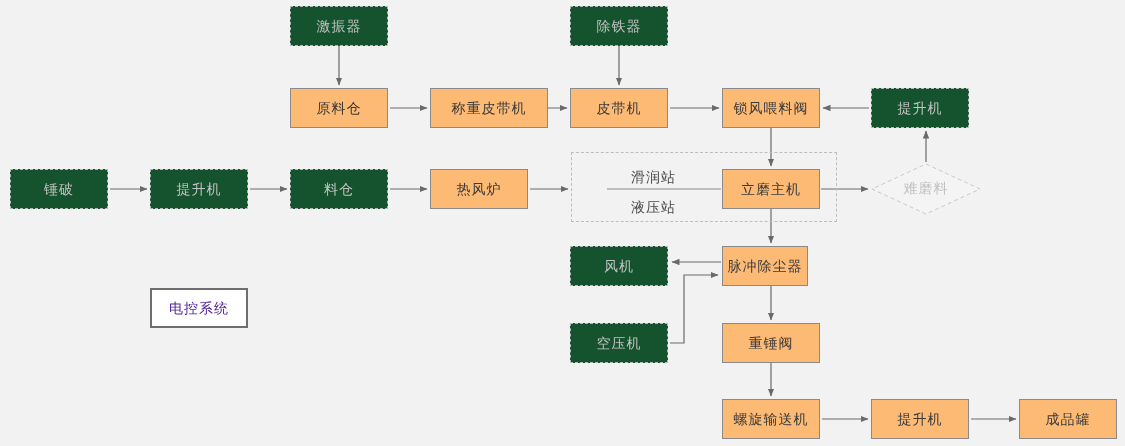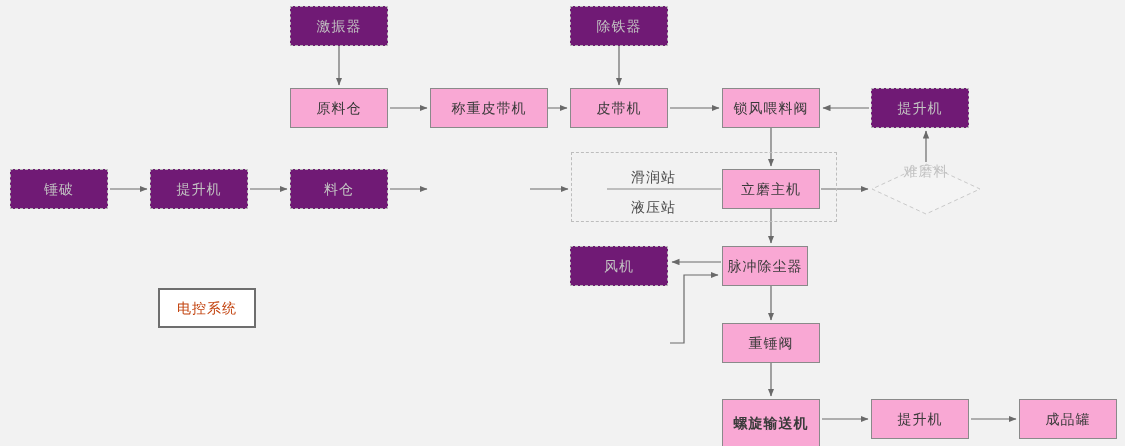--- a/index.html
+++ b/index.html
@@ -18,50 +18,49 @@
     box-sizing:border-box;
     display:flex;align-items:center;justify-content:center;
     font-size:14px;
     line-height:1;
     letter-spacing:1px;
     white-space:nowrap;
     background:#fbfbfb;
   }
   .node.solid{
     border:1px solid #8a8a8a;
-    background:#f9a8d4;
+    background:#fdba74;
     color:#3a3a3a;
   }
   .node.dashed{
     border:1px dashed #b9b9b9;
-    background:#701a75;
+    background:#14532d;
     color:#c2c2c2;
   }
   .node.strong{
     border:2px solid #6e6e6e;
     background:#ffffff;
-    color:#c2410c;
-    margin-left:8px;
+    color:#4c1d95;
   }
   .group-box{
     position:absolute;
     box-sizing:border-box;
     border:1px dashed #bdbdbd;
     background:transparent;
   }
   .sublabel{
     position:absolute;
     font-size:14px;
     letter-spacing:1px;
     color:#4a4a4a;
     white-space:nowrap;
   }
   .diamond{
     position:absolute;
-    display:flex;justify-content:center;
+    display:flex;align-items:center;justify-content:center;
     font-size:14px;letter-spacing:1px;
     color:#c2c2c2;
     white-space:nowrap;
   }
   .diamond .dshape{
     position:absolute;left:0;top:0;width:100%;height:100%;
   }
   .diamond .dtext{position:relative;z-index:2;}
 </style>
 </head>
@@ -133,33 +132,35 @@
 
   <div class="node solid" style="left:290px;top:88px;width:98px;height:40px;">原料仓</div>
   <div class="node solid" style="left:430px;top:88px;width:118px;height:40px;">称重皮带机</div>
   <div class="node solid" style="left:570px;top:88px;width:98px;height:40px;">皮带机</div>
   <div class="node solid" style="left:722px;top:88px;width:98px;height:40px;">锁风喂料阀</div>
   <div class="node dashed" style="left:871px;top:88px;width:98px;height:40px;">提升机</div>
 
   <div class="node dashed" style="left:10px;top:169px;width:98px;height:40px;">锤破</div>
   <div class="node dashed" style="left:150px;top:169px;width:98px;height:40px;">提升机</div>
   <div class="node dashed" style="left:290px;top:169px;width:98px;height:40px;">料仓</div>
+  <div class="node solid" style="left:430px;top:169px;width:98px;height:40px;">热风炉</div>
   <div class="node solid" style="left:722px;top:169px;width:98px;height:40px;">立磨主机</div>
 
   <div class="diamond" style="left:871px;top:163px;width:110px;height:52px;">
     <svg class="dshape" viewBox="0 0 110 52" preserveAspectRatio="none">
       <polygon points="55,1 109,26 55,51 1,26" fill="#f4f4f4" stroke="#c9c9c9" stroke-width="1" stroke-dasharray="4,3"></polygon>
     </svg>
     <span class="dtext">难磨料</span>
   </div>
 
   <div class="node dashed" style="left:570px;top:246px;width:98px;height:40px;">风机</div>
   <div class="node solid" style="left:722px;top:246px;width:86px;height:40px;">脉冲除尘器</div>
 
+  <div class="node dashed" style="left:570px;top:323px;width:98px;height:40px;">空压机</div>
   <div class="node solid" style="left:722px;top:323px;width:98px;height:40px;">重锤阀</div>
 
-  <div class="node solid" style="left:722px;top:399px;width:98px;height:48px;font-weight:bold;">螺旋输送机</div>
+  <div class="node solid" style="left:722px;top:399px;width:98px;height:40px;">螺旋输送机</div>
   <div class="node solid" style="left:871px;top:399px;width:98px;height:40px;">提升机</div>
   <div class="node solid" style="left:1019px;top:399px;width:98px;height:40px;">成品罐</div>
 
   <div class="node strong" style="left:150px;top:288px;width:98px;height:40px;">电控系统</div>
 
 </div>
 
 </body></html>

